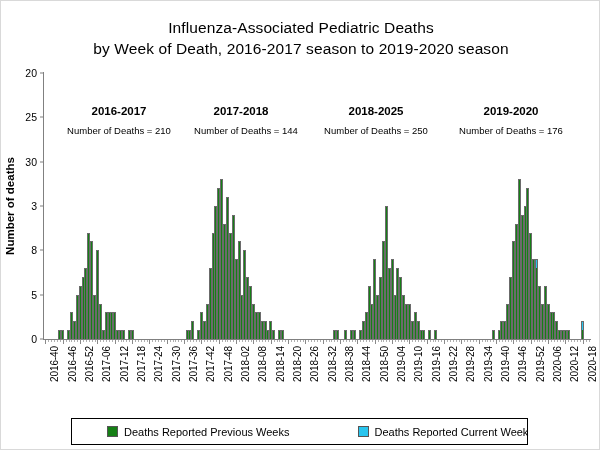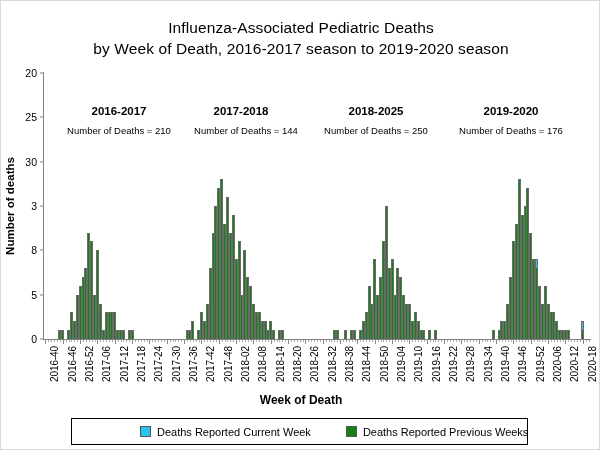--- a/index.html
+++ b/index.html
@@ -783,36 +783,35 @@
       <div class="xtick-minor" style="left: 567.333px;"></div>
       <div class="xtick-minor" style="left: 570.222px;"></div>
       <div class="xtick-minor" style="left: 573.111px;"></div>
       <div class="xtick-minor" style="left: 576px;"></div>
       <div class="xtick-minor" style="left: 578.889px;"></div>
       <div class="xtick-mark" style="left: 581.778px;"></div>
       <div class="xlabel" style="left: 585.778px;">2020-18</div>
       <div class="xtick-minor" style="left: 584.667px;"></div>
       <div class="xtick-minor" style="left: 587.556px;"></div>
     </div>
-  <div id="xaxis-title">Week of Death</div>
   <div id="season-annotations">
       <div class="season-head" style="left: 118px; top: 104px;">2016-2017</div>
       <div class="season-sub" style="left: 118px; top: 124px;">Number of Deaths = 210</div>
       <div class="season-head" style="left: 240px; top: 104px;">2017-2018</div>
       <div class="season-sub" style="left: 245px; top: 124px;">Number of Deaths = 144</div>
       <div class="season-head" style="left: 375px; top: 104px;">2018-2025</div>
       <div class="season-sub" style="left: 375px; top: 124px;">Number of Deaths = 250</div>
       <div class="season-head" style="left: 510px; top: 104px;">2019-2020</div>
       <div class="season-sub" style="left: 510px; top: 124px;">Number of Deaths = 176</div>
     </div>
 
   <div id="legend">
+    <div class="legend-item first">
+      <span class="swatch green"></span>
+      <span class="legend-text">Deaths Reported Previous Weeks</span>
+    </div>
     <div class="legend-item second">
       <span class="swatch blue"></span>
       <span class="legend-text">Deaths Reported Current Week</span>
     </div>
-    <div class="legend-item first">
-      <span class="swatch green"></span>
-      <span class="legend-text">Deaths Reported Previous Weeks</span>
-    </div>
   </div>
 
 </div>
 
 </body></html>

